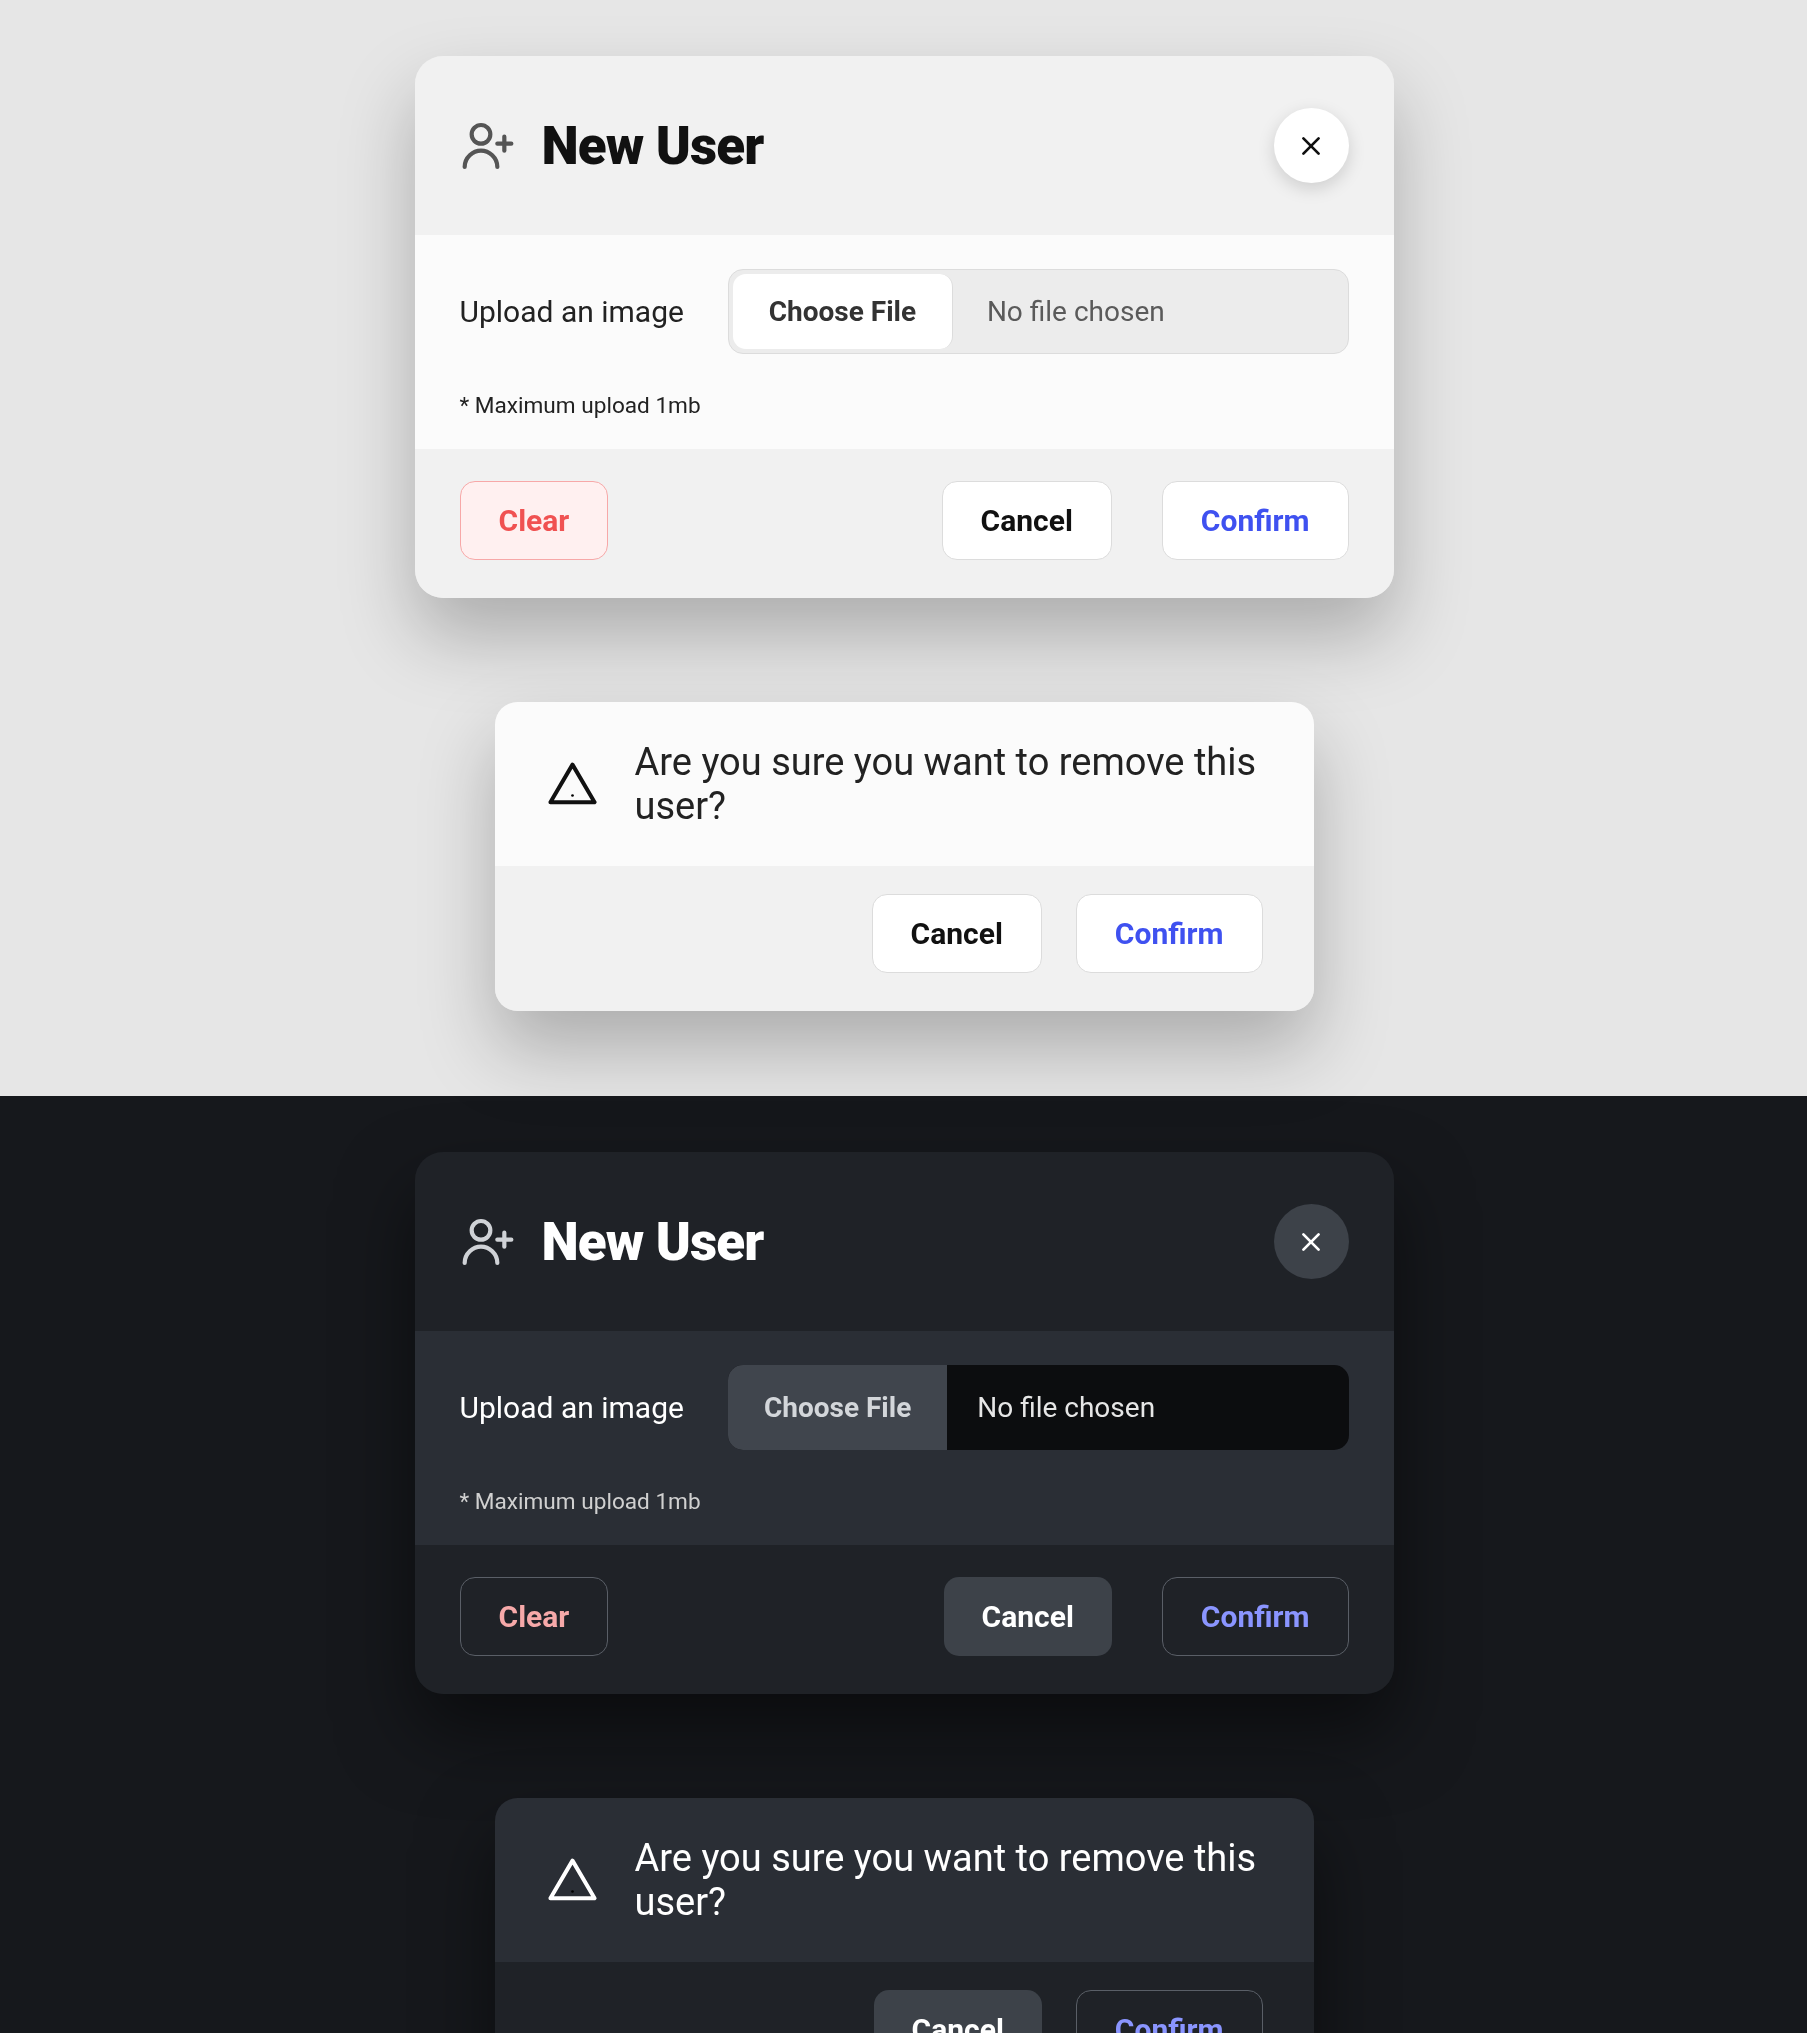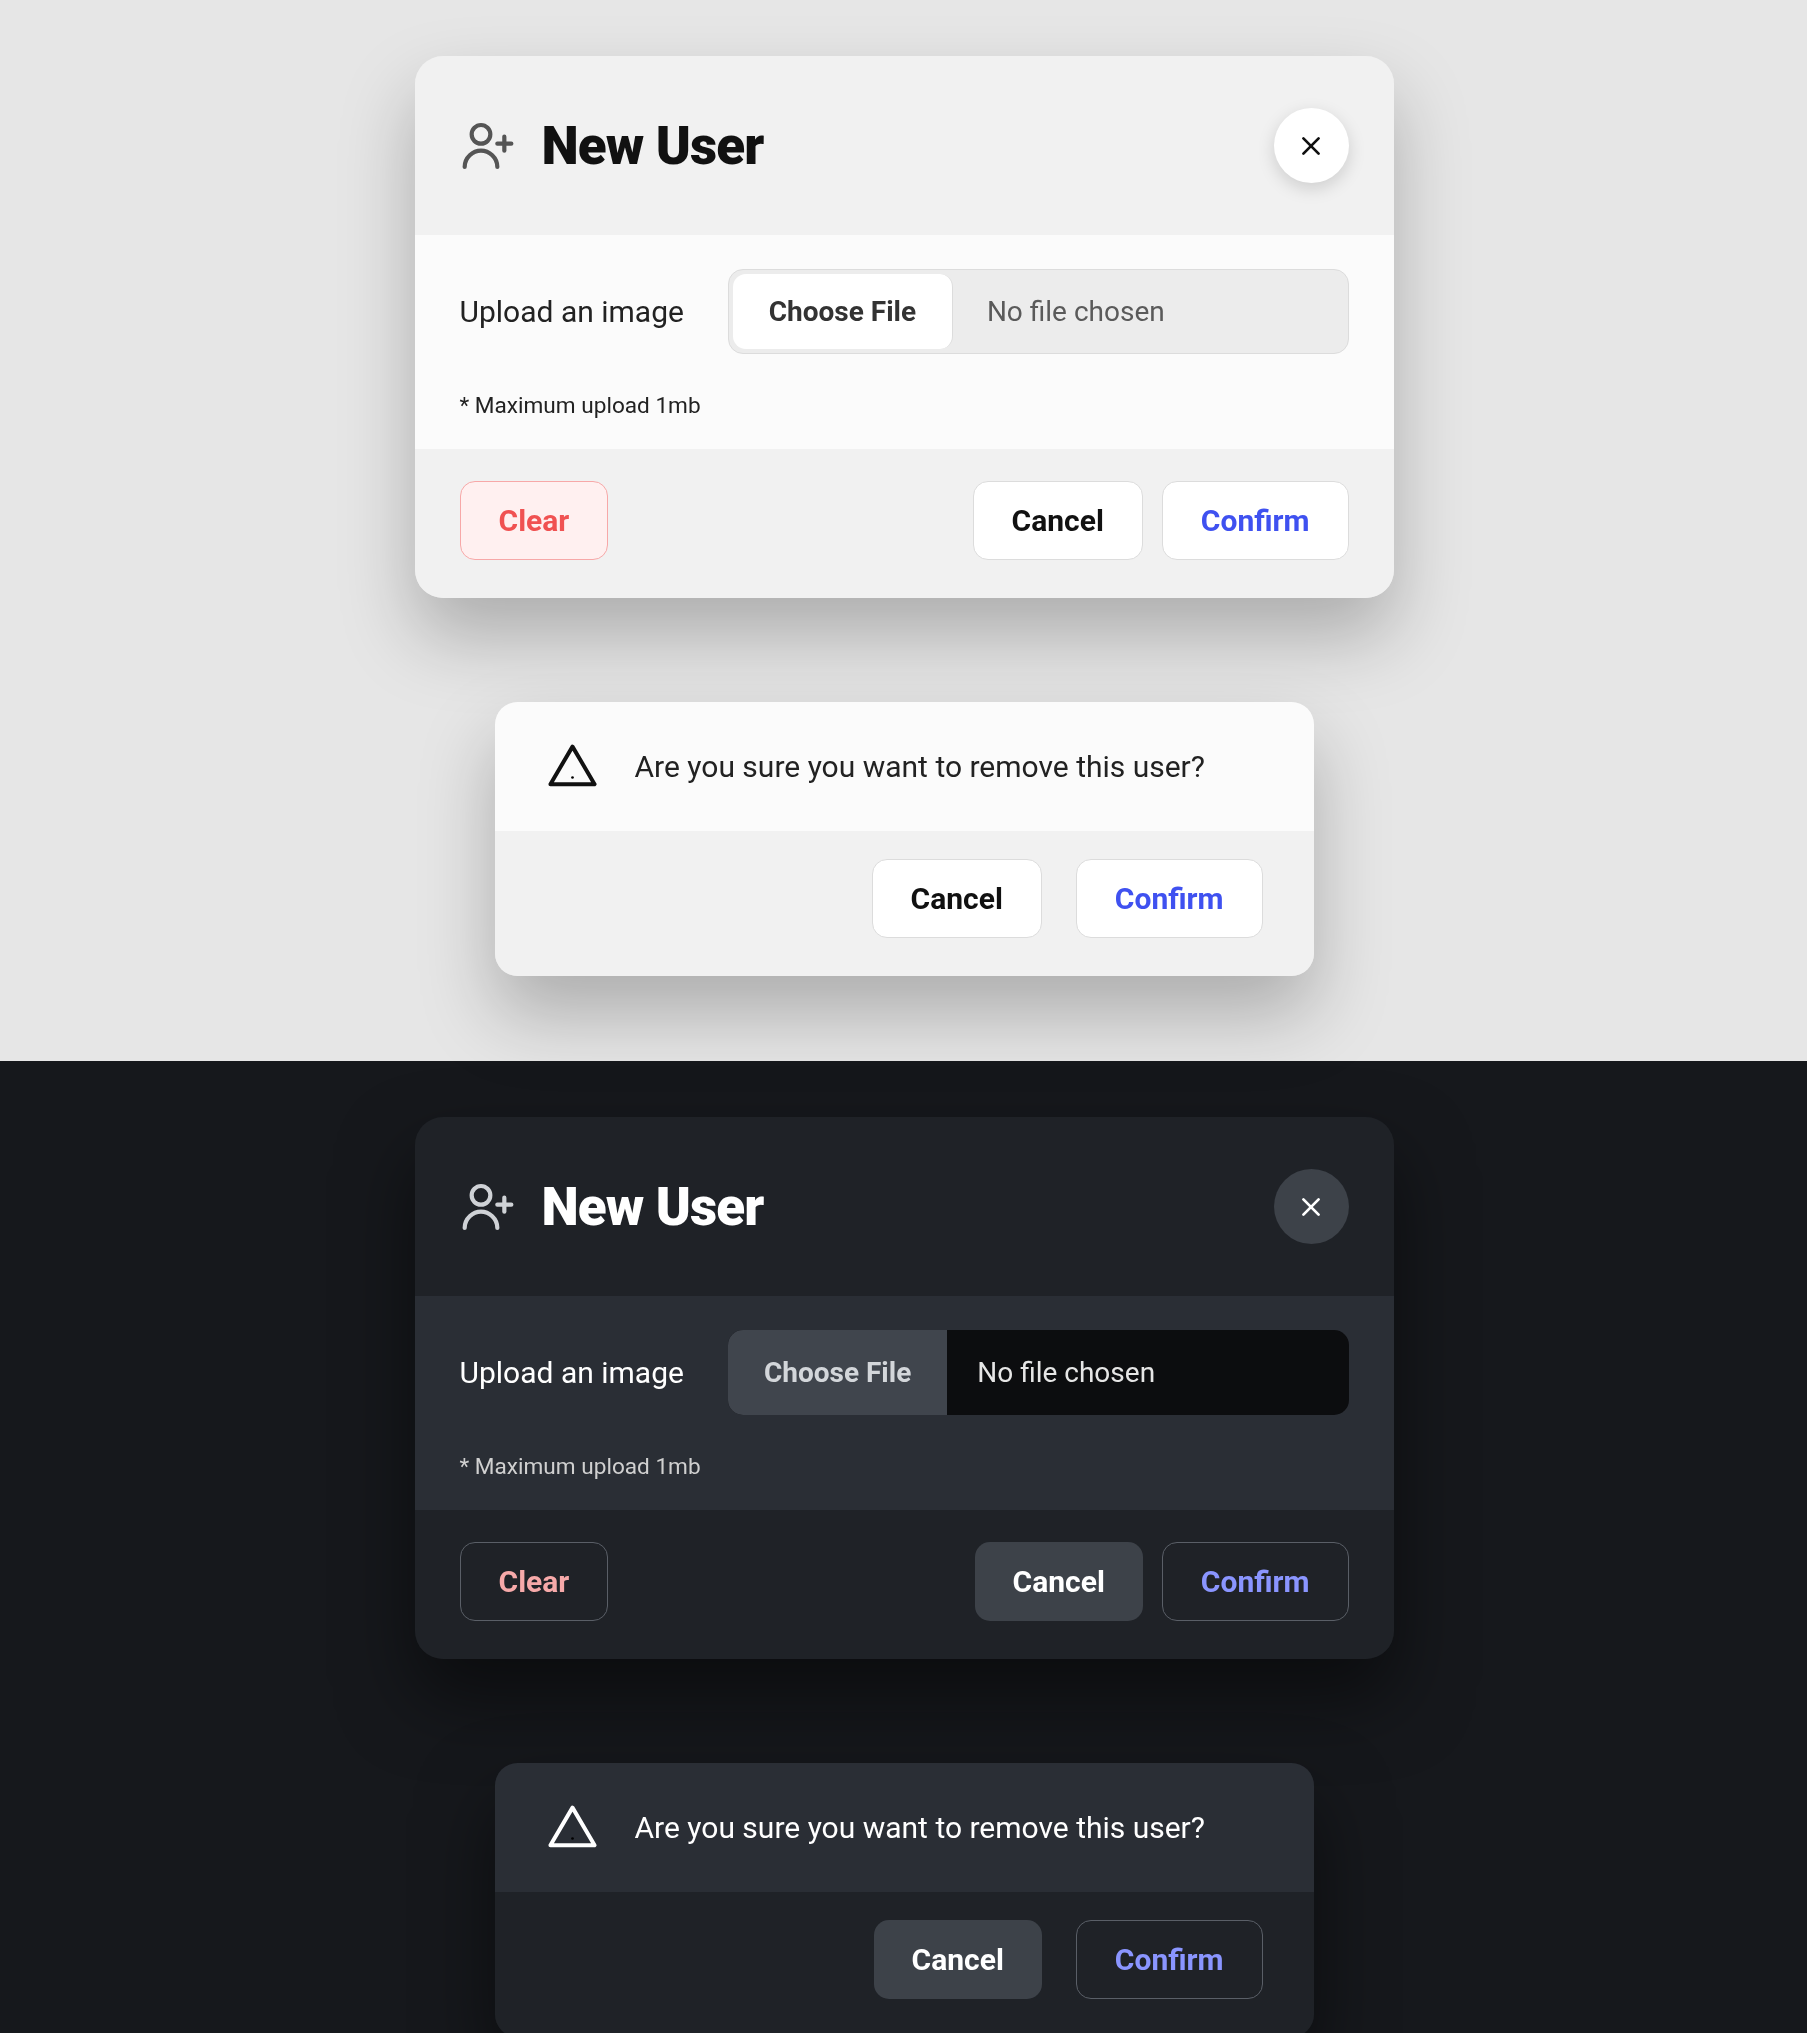--- a/index.html
+++ b/index.html
@@ -94,21 +94,21 @@
   .light .file-status { color: #5a5a5a; }
   .dark  .file-status { color: #e6e6e6; }
 
   .hint { font-size: 22.6px; margin-top: 38px; }
   .light .hint { color: #222; }
   .dark  .hint { color: #d0d0d0; }
 
   .modal-footer {
     display: flex;
     padding: 32px 45px 38px;
-    gap: 19px;
+    gap: 50px;
   }
   .light .modal-footer { background: #f1f1f1; }
   .dark  .modal-footer { background: #1f2227; }
 
   .spacer { flex: 1; }
 
   .btn {
     height: 79px;
     padding: 0 38px;
     border-radius: 15px;
@@ -137,21 +137,21 @@
   .light .dialog { box-shadow: 0 38px 75px rgba(0,0,0,0.25); }
   .dark  .dialog { box-shadow: 0 38px 75px rgba(0,0,0,0.5); }
 
   .dialog-body {
     padding: 38px 51px;
     display: flex; align-items: center; gap: 36px;
   }
   .light .dialog-body { background: #fbfbfb; }
   .dark  .dialog-body { background: #2a2e35; }
 
-  .dialog-text { font-size: 30px; }
+  .dialog-text { font-size: 38px; }
   .light .dialog-text { color: #222; }
   .dark  .dialog-text { color: #fff; }
 
   .dialog-footer {
     padding: 28px 51px 38px;
     display: flex; justify-content: flex-end; gap: 34px;
   }
   .light .dialog-footer { background: #f1f1f1; }
   .dark  .dialog-footer { background: #1f2227; }
 

